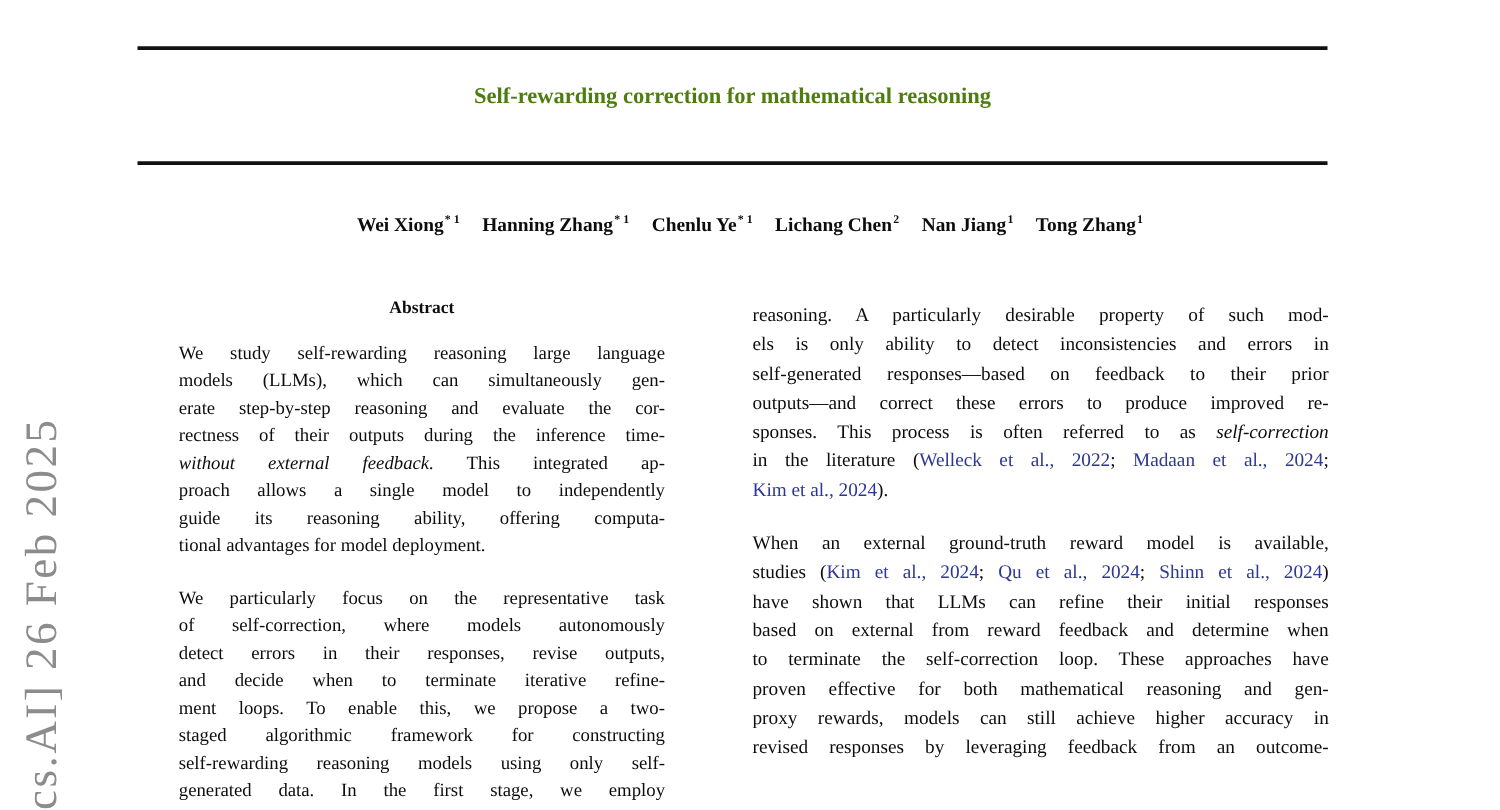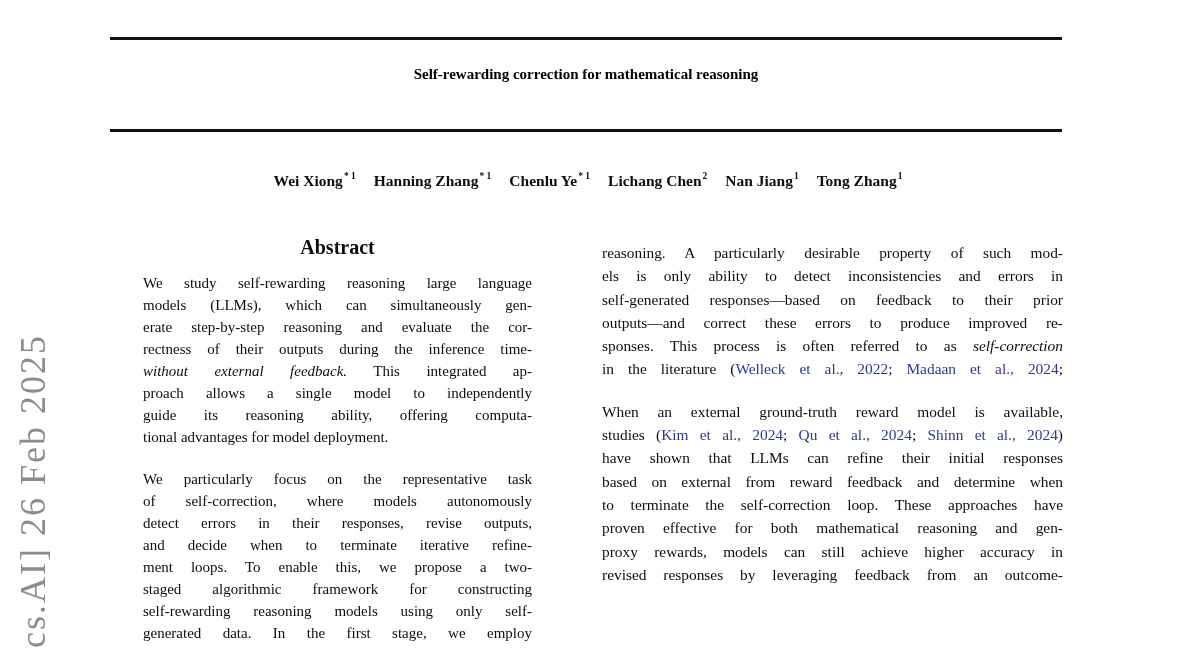--- a/index.html
+++ b/index.html
@@ -35,28 +35,28 @@
   .rule-top { top: 37px; }
   .rule-bottom { top: 129px; }
 
   .title {
     position: absolute;
     left: 110px;
     top: 66px;
     width: 952px;
     margin: 0;
     text-align: center;
-    font-size: 15px;
+    font-size: 18px;
     font-weight: 700;
-    color: #000000;
+    color: #4d7c0f;
   }
 
   .authors {
     position: absolute;
-    left: 48px;
+    left: 60px;
     top: 172px;
     width: 1080px;
     text-align: center;
     font-size: 15.5px;
     font-weight: 700;
     white-space: nowrap;
   }
   .author { margin: 0 9px; }
   .author sup {
     font-size: 9.5px;
@@ -66,21 +66,21 @@
     font-weight: 700;
   }
 
   .col { position: absolute; }
   .col-left  { left: 143px; top: 236px; width: 389px; font-size: 15px;   line-height: 22px; }
   .col-right { left: 602px; top: 241px; width: 461px; font-size: 15.4px; line-height: 23.3px; }
 
   .abstract-heading {
     margin: 0 0 14px 0;
     text-align: center;
-    font-size: 20px;
+    font-size: 14px;
     font-weight: 700;
   }
 
   .para { margin: 0 0 20px 0; }
   .col-right .para { margin-bottom: 19px; }
 
   .line {
     text-align: justify;
     text-align-last: justify;
   }
@@ -131,20 +131,21 @@
   </div>
 
   <div class="col col-right" id="right-col">
       <div class="para">
         <div class="line"><span>reasoning. A particularly desirable property of such mod-</span></div>
         <div class="line"><span>els is only ability to detect inconsistencies and errors in</span></div>
         <div class="line"><span>self-generated responses—based on feedback to their prior</span></div>
         <div class="line"><span>outputs—and correct these errors to produce improved re-</span></div>
         <div class="line"><span>sponses. This process is often referred to as </span><span class="it">self-correction</span></div>
         <div class="line"><span>in the literature (</span><span class="cite">Welleck et al., 2022</span><span>; </span><span class="cite">Madaan et al., 2024</span><span>;</span></div>
+        <div class="line endpara"><span class="cite">Kim et al., 2024</span><span>).</span></div>
       </div>
       <div class="para">
         <div class="line"><span>When an external ground-truth reward model is available,</span></div>
         <div class="line"><span>studies (</span><span class="cite">Kim et al., 2024</span><span>; </span><span class="cite">Qu et al., 2024</span><span>; </span><span class="cite">Shinn et al., 2024</span><span>)</span></div>
         <div class="line"><span>have shown that LLMs can refine their initial responses</span></div>
         <div class="line"><span>based on external from reward feedback and determine when</span></div>
         <div class="line"><span>to terminate the self-correction loop. These approaches have</span></div>
         <div class="line"><span>proven effective for both mathematical reasoning and gen-</span></div>
         <div class="line"><span>proxy rewards, models can still achieve higher accuracy in</span></div>
         <div class="line"><span>revised responses by leveraging feedback from an outcome-</span></div>

